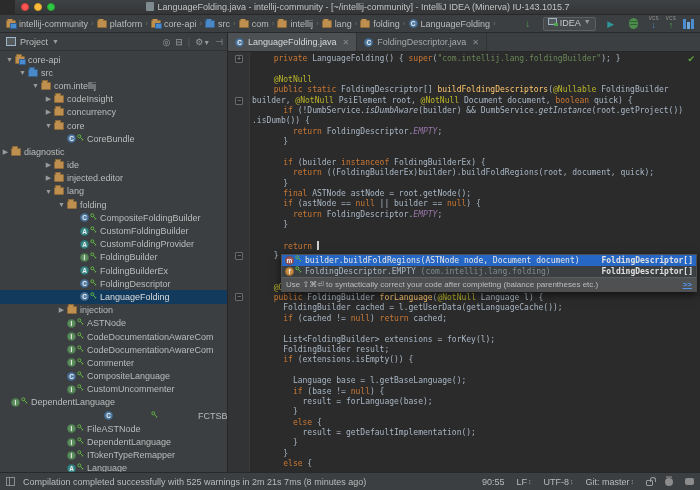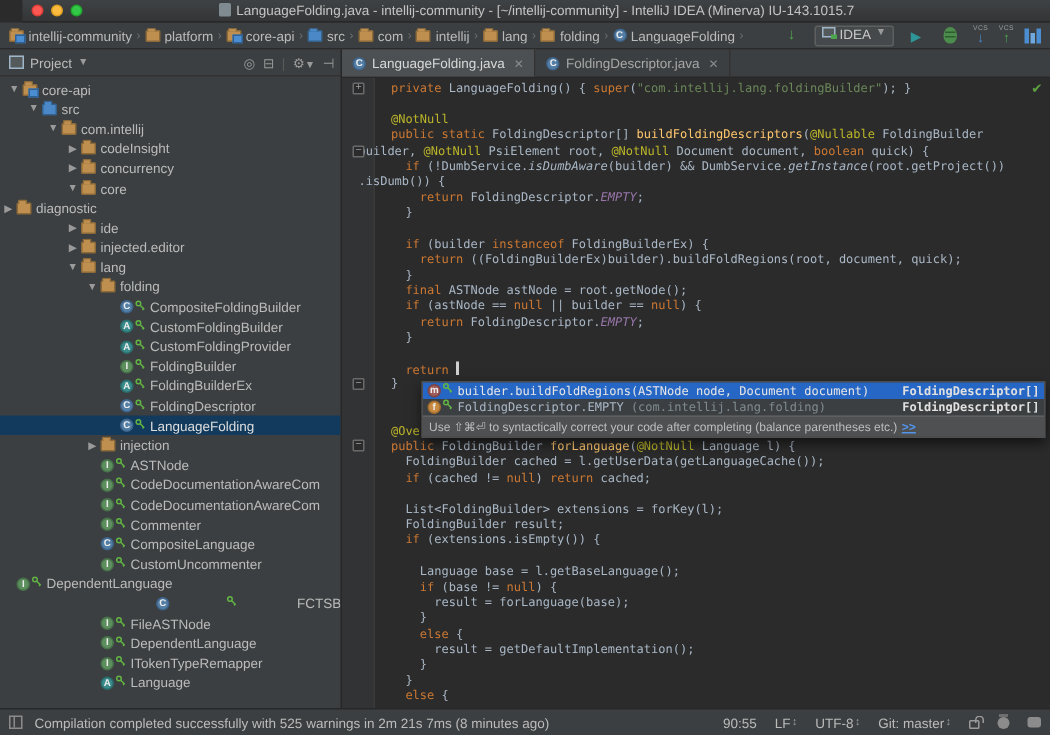--- a/index.html
+++ b/index.html
@@ -90,41 +90,41 @@
     border-right:1px solid #323232; cursor:default; }
   .tab.active { background:#4C5053; color:#D8D8D8; }
   .tab .close { color:#8C8C8C; font-size:8px; margin-left:2px; }
 
   .code-wrap { position:relative; flex:1; background:#2B2B2B; overflow:hidden; }
   .gutter { position:absolute; left:0; top:0; bottom:0; width:22px; background:#313335;
     border-right:1px solid #3A3A3A; }
   .fold-mark { position:absolute; left:7px; width:8px; height:8px; background:#2B2B2B;
     border:1px solid #6A6A6A; border-radius:1px; color:#A0A0A0; font-size:7px; line-height:6px;
     text-align:center; z-index:2; }
-  .code { position:absolute; left:9px; top:2px; right:0; font-family:"DejaVu Sans Mono",monospace;
+  .code { position:absolute; left:22px; top:2px; right:0; font-family:"DejaVu Sans Mono",monospace;
     font-size:8px; }
   .line { height:10.4px; line-height:10.4px; white-space:pre; padding-left:14px; }
   .line.wrap { padding-left:2px; }
   .tk-k{color:#CC7832;} .tk-p{color:#A9B7C6;} .tk-s{color:#6A8759;} .tk-a{color:#BBB529;}
   .tk-d{color:#FFC66D;} .tk-i{color:#A9B7C6;font-style:italic;}
   .tk-c{color:#9876AA;font-style:italic;}
   .caret { display:inline-block; width:2px; height:9px; background:#CFCFCF; vertical-align:-1px; }
   .ok-check { position:absolute; top:2px; right:5px; color:#5DA140; font-size:9px; z-index:2; }
 
   
   .popup { position:absolute; left:53px; top:202px; width:416px; z-index:5;
     background:#3C3F41; border:1px solid #4E4E4E; box-shadow:0 3px 8px rgba(0,0,0,.6);
     font-family:"DejaVu Sans Mono",monospace; font-size:8px; }
   .popup-row { height:10.8px; display:flex; align-items:center; padding:0 3px; color:#A9B7C6; }
   .popup-row.sel { background:#2666C4; color:#E6E6E6; }
   .popup-row .lbl { margin-left:3px; white-space:pre; }
   .popup-row .detail { color:#7F8B91; white-space:pre; }
   .popup-row .type { margin-left:auto; font-weight:bold; color:#E0E0E0; white-space:pre; }
   .popup-hint { background:#4E5052; border-top:1px solid #5E6060; color:#BDBDBD;
-    font-family:"Liberation Sans",sans-serif; font-size:8px; padding:2px 4px; display:flex; gap:3px; }
+    font-family:"Liberation Sans",sans-serif; font-size:8px; padding:2px 4px; display:flex; gap:3px;justify-content:space-between; }
   .popup-hint .more { color:#5394EC; text-decoration:underline; font-weight:bold; }
 
   
   .statusbar { height:18px; background:#3C3F41; border-top:1px solid #282828;
     display:flex; align-items:center; font-size:9px; color:#BBBBBB; padding:0 6px; }
   .sb-grid { width:9px; height:9px; border:1px solid #8C8C8C; position:relative; margin-right:8px; flex:none; }
   .sb-grid::before { content:""; position:absolute; left:2px; top:0; bottom:0; width:1px; background:#8C8C8C; }
   .sb-right { margin-left:auto; display:flex; align-items:center; gap:12px; white-space:nowrap; }
   .sb-item { display:flex; align-items:center; gap:1px; }
   .sb-arrows { font-size:7px; color:#9A9A9A; }
@@ -260,20 +260,29 @@
         </div>
         <div class="tree-row" style="padding-left: 43px;">
           <span class="tw-arrow">▶</span>
           <span class="i-folder"></span>
           <span class="tw-label">concurrency</span>
         </div>
         <div class="tree-row" style="padding-left: 43px;">
           <span class="tw-arrow">▼</span>
           <span class="i-folder"></span>
           <span class="tw-label">core</span>
+        </div>
+        <div class="tree-row" style="padding-left: 56px;">
+          <span class="tw-arrow"></span>
+          <span class="i-circle i-class">C</span>
+          <span class="i-key"><svg width="7" height="8" viewBox="0 0 7 8">
+              <circle cx="2.3" cy="2.3" r="1.5" fill="none" stroke="#62B543" stroke-width="1"></circle>
+              <path d="M3.3 3.3 L6 6 M5 6.6 L6 5.6" stroke="#62B543" stroke-width="1" fill="none"></path>
+            </svg></span>
+          <span class="tw-label">CoreBundle</span>
         </div>
         <div class="tree-row" style="">
           <span class="tw-arrow">▶</span>
           <span class="i-folder"></span>
           <span class="tw-label">diagnostic</span>
         </div>
         <div class="tree-row" style="padding-left: 43px;">
           <span class="tw-arrow">▶</span>
           <span class="i-folder"></span>
           <span class="tw-label">ide</span>

